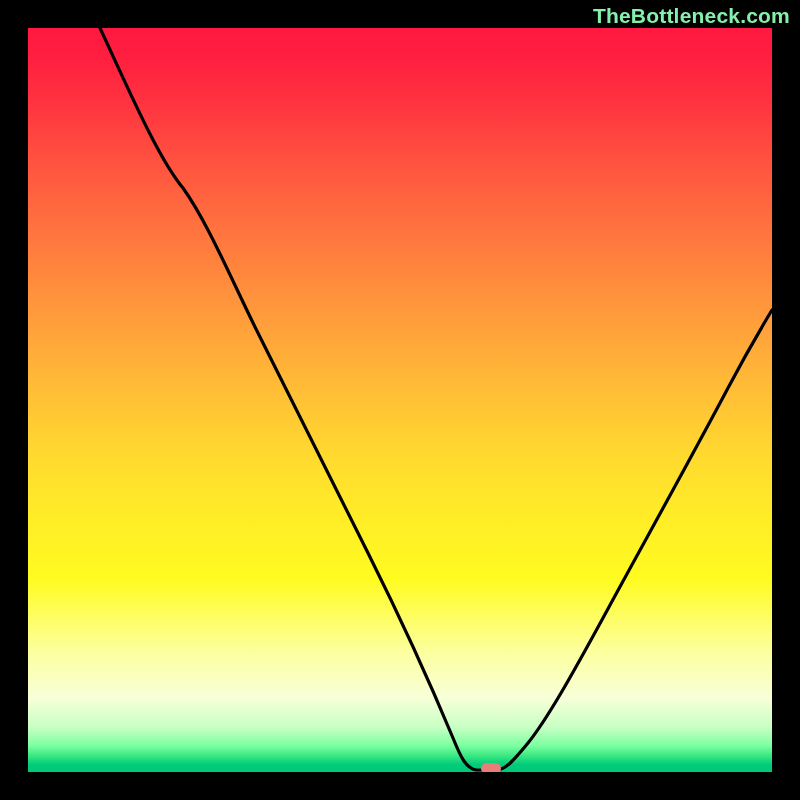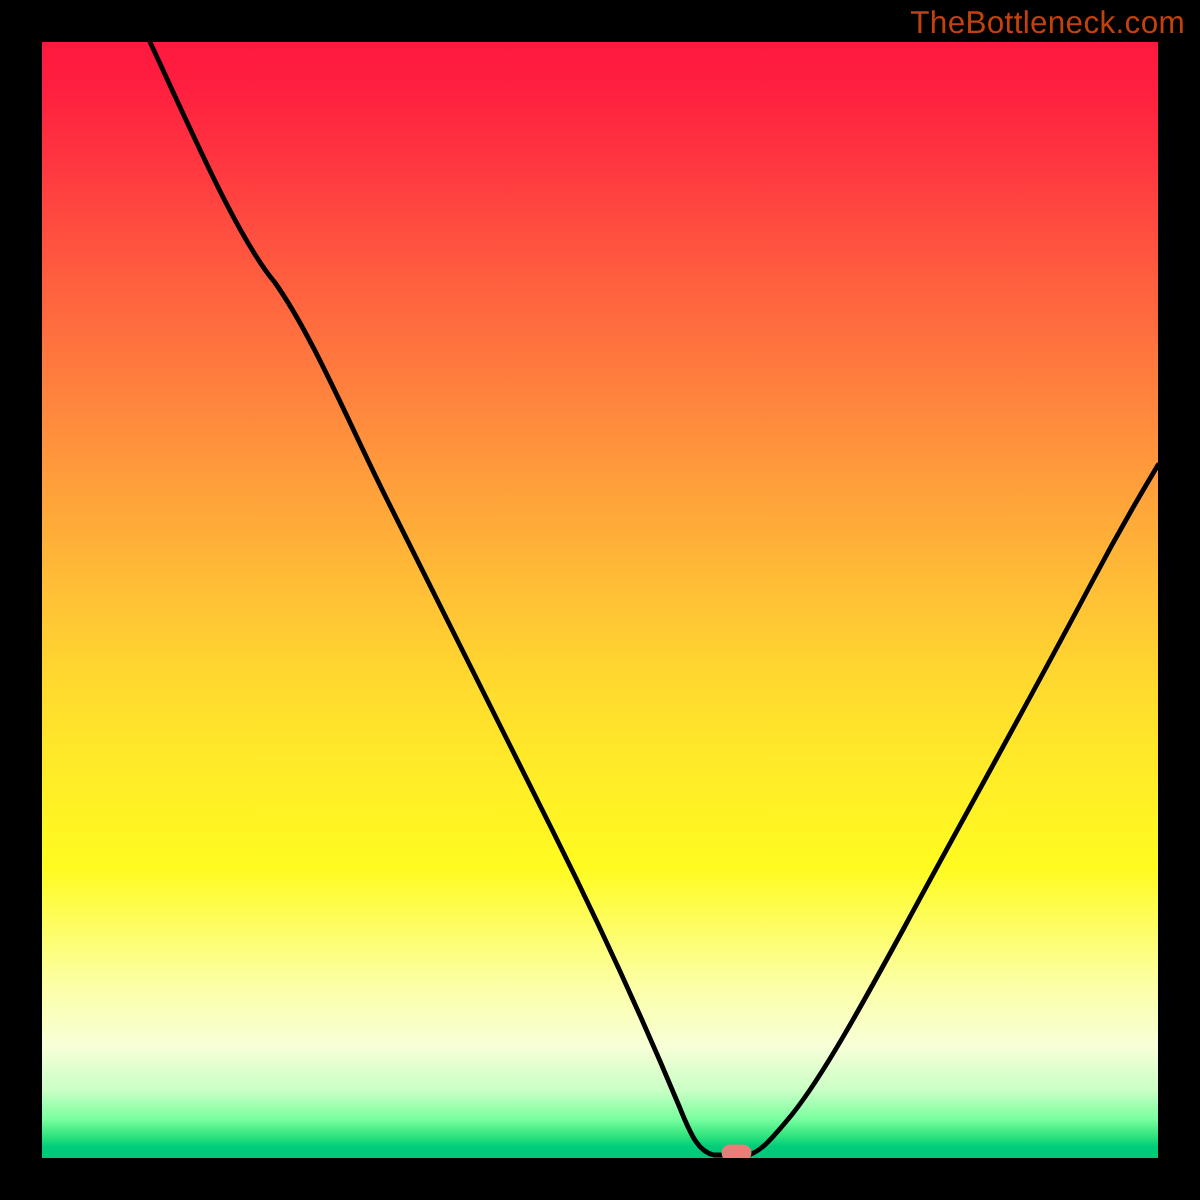--- a/index.html
+++ b/index.html
@@ -59,23 +59,23 @@
     position: absolute;
     width: 20px;
     height: 11px;
     background: #e77e7a;
     border-radius: 6px;
   }
   .watermark {
     position: absolute;
     top: 4px;
     right: 10px;
-    color: #c2410c;
+    color: #86efac;
     font-size: 21px;
-    font-weight: 400;
+    font-weight: 700;
     letter-spacing: 0.2px;
   }
 </style>
 </head>
 <body>
 
 <div class="frame">
 
   <div class="plot-area">
     <div class="gradient"></div>

